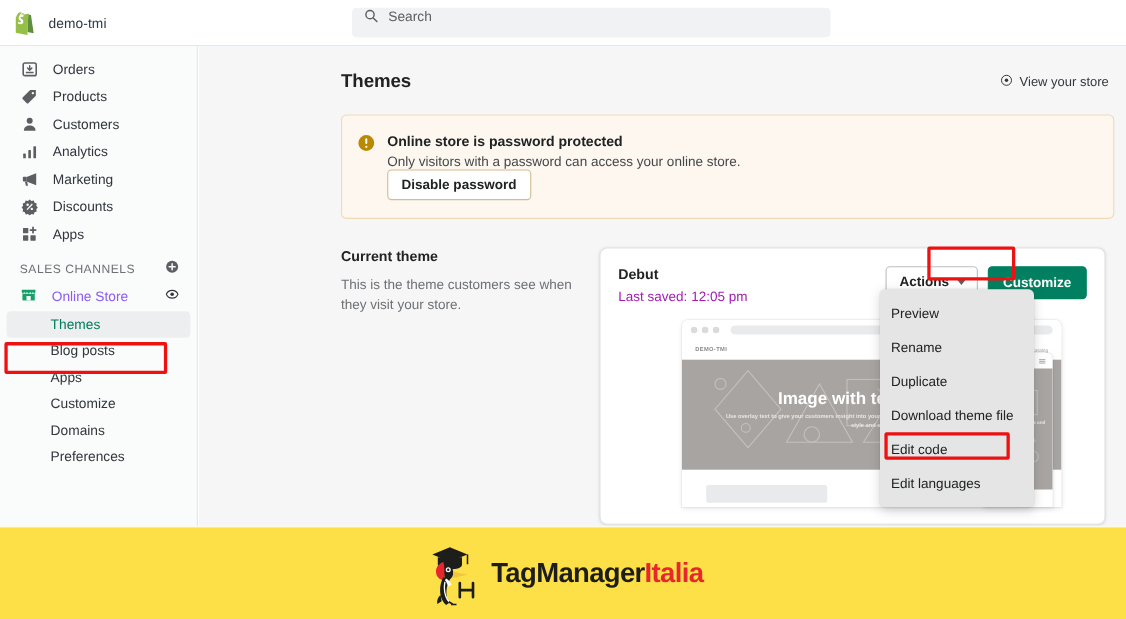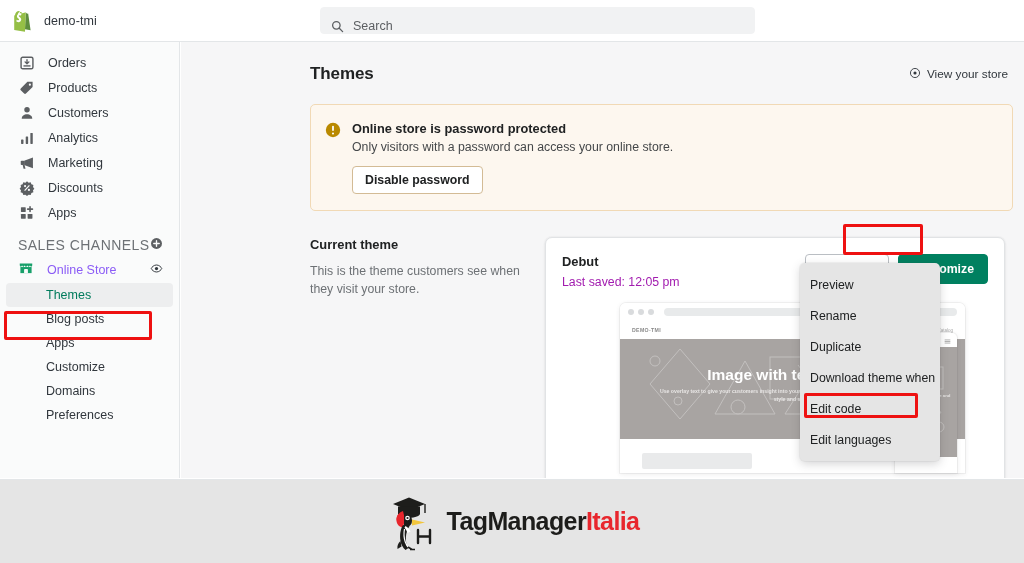--- a/index.html
+++ b/index.html
@@ -15,41 +15,41 @@
     position:absolute; left:0; top:0; width:1024px; height:42px;
     background:#fff; border-bottom:1px solid #e3e6e8;
     display:flex; align-items:center;
   }
   .brand { display:flex; align-items:center; gap:10px; padding-left:14px; width:180px; }
   .shopify-logo { width:20px; height:22px; flex:0 0 auto; }
   .store-name { font-size:12.5px; color:#31373d; letter-spacing:.1px; }
   .searchwrap { position:absolute; left:320px; top:7px; width:435px; height:27px; }
   .searchbox {
     width:100%; height:100%; background:#f1f2f3; border:1px solid #f1f2f3;
-    border-radius:4px; display:flex; align-items:flex-end; gap:9px; padding:0 10px;
+    border-radius:4px; display:flex; align-items:flex-start; gap:9px; padding:0 10px;
   }
   .searchbox .sicon { width:13px; height:13px; flex:0 0 auto; }
   .search-placeholder { font-size:12.5px; color:#5c5f62; }
 
   
   .sidebar {
     position:absolute; left:0; top:42px; width:180px; height:436px;
     background:#fafbfb; border-right:1px solid #e3e6e8; padding-top:8px;
   }
   .nav-item {
     display:flex; align-items:center; gap:13px; height:25px;
     padding:0 12px; margin:0 6px 0 6px; border-radius:4px; cursor:pointer;
   }
   .nav-item .ico { width:17px; height:17px; flex:0 0 auto; display:flex; align-items:center; justify-content:center; }
   .nav-item .lbl { font-size:12.5px; color:#31373d; }
   .section-head {
     display:flex; align-items:center; justify-content:space-between;
     padding:0 16px 0 18px; height:24px; margin-top:8px;
   }
-  .section-head .t { font-size:14px; letter-spacing:.45px; color:#6d7175; }
+  .section-head .t { font-size:11px; letter-spacing:.45px; color:#6d7175; }
   .channel-row {
     display:flex; align-items:center; justify-content:space-between;
     padding:0 16px 0 18px; height:26px;
   }
   .channel-left { display:flex; align-items:center; gap:13px; }
   .channel-left .lbl { font-size:12.5px; color:#8b5cf6; }
   .sub-item {
     height:24px; display:flex; align-items:center; padding-left:40px;
     margin:0 6px; border-radius:4px; font-size:12.5px; color:#31373d; cursor:pointer;
   }
@@ -75,21 +75,21 @@
 
   
   .banner {
     margin:20px 11px 0 129px; background:#fdf7ef; border:1px solid #f1d9b5;
     border-radius:5px; padding:16px 16px 16px 14px; display:flex; gap:11px;
   }
   .warn-badge { width:16px; height:16px; flex:0 0 auto; margin-top:1px; }
   .banner-title { font-size:12.8px; font-weight:600; color:#202223; margin-bottom:4px; }
   .banner-body { font-size:12.3px; color:#45484a; }
   .btn-outline {
-    margin-top:12px; display:inline-block; background:#fff; border:1px solid #d3bb95;
+    display:inline-block; background:#fff; border:1px solid #d3bb95;
     border-radius:4px; padding:6px 12px; font-size:12.3px; color:#202223;
     font-weight:600; cursor:pointer;
   }
 
   
   .theme-section { display:flex; margin-top:26px; padding-left:129px; }
   .theme-left { width:235px; padding-right:14px; }
   .theme-left h3 { font-size:12.9px; color:#202223; font-weight:600; margin-bottom:11px; }
   .theme-left p { font-size:12.3px; color:#6d7175; line-height:1.45; }
 
@@ -151,21 +151,21 @@
     overflow:hidden;
   }
   .m-head { height:14px; display:flex; align-items:center; justify-content:flex-end; gap:5px; padding-right:6px; }
   .m-hero { height:110px; background:#a8a4a2; position:relative; overflow:hidden; }
   .m-title { position:absolute; left:0; right:0; top:30px; text-align:center; color:#fff; font-size:9.5px; font-weight:700; }
   .m-sub { position:absolute; left:6px; right:6px; top:46px; text-align:center; color:#e5e3e2; font-size:4.3px; line-height:1.6; font-weight:600; }
 
   
   .footer {
     position:absolute; left:0; top:479px; width:1024px; height:84px;
-    background:#e5e5e5; border-top:1px solid #e3e6e8;
+    background:#fde047; border-top:1px solid #e3e6e8;
     display:flex; align-items:center; justify-content:center; gap:6px;
   }
   .logo-text { font-size:25px; font-weight:700; letter-spacing:-.6px; }
   .logo-text .blk { color:#1d1d1b; }
   .logo-text .red { color:#e8262d; }
 </style>
 </head>
 <body>
 
 <div id="app">
@@ -450,21 +450,21 @@
     <div class="dd-item">
       <span>Preview</span>
     </div>
     <div class="dd-item">
       <span>Rename</span>
     </div>
     <div class="dd-item">
       <span>Duplicate</span>
     </div>
     <div class="dd-item">
-      <span>Download theme when</span>
+      <span>Download theme file</span>
     </div>
     <div class="dd-item">
       <span>Edit code</span>
     </div>
     <div class="dd-item">
       <span>Edit languages</span>
     </div>
   </div>
 
   <div class="annot" style="left:4px; top:311px; width:148px; height:29px;"></div>

